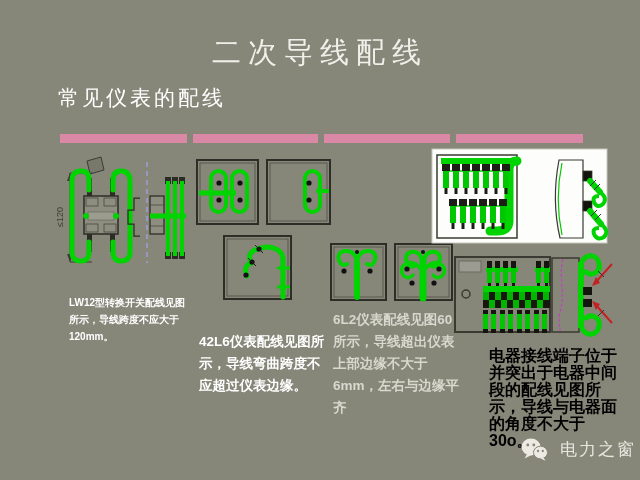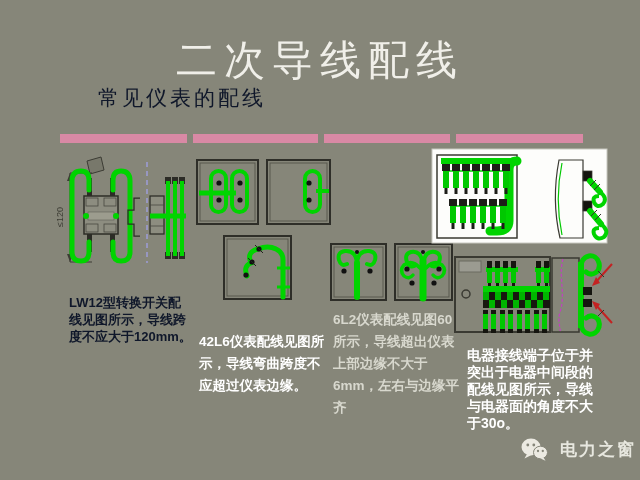--- a/index.html
+++ b/index.html
@@ -3,40 +3,40 @@
 <meta charset="utf-8">
 <style>
   html,body { margin:0; padding:0; }
   body {
     width:640px; height:480px; position:relative; overflow:hidden;
     background:#868679;
     font-family:"Liberation Sans", sans-serif;
   }
   .title {
     position:absolute; top:33px; left:0; width:640px; text-align:center;
-    color:#F0EFE9; font-size:41px; font-weight:400; letter-spacing:7px;
+    color:#F0EFE9; font-size:29px; font-weight:400; letter-spacing:7px;
   }
   .subtitle {
     position:absolute; top:84px; left:58px;
-    color:#0f172a; font-size:21px; font-weight:400; letter-spacing:3px;margin-left:40px;
+    color:#ffffff; font-size:21px; font-weight:400; letter-spacing:3px;
   }
   .bar { position:absolute; top:134px; height:9px; background:#D989A5; }
   #bar1 { left:60px;  width:127px; }
   #bar2 { left:193px; width:125px; }
   #bar3 { left:324px; width:126px; }
   #bar4 { left:456px; width:127px; }
   .caption { position:absolute; font-weight:bold; text-align:left; }
-  #cap1 { left:69px;  top:294px; width:124px; font-size:13px;   line-height:17px; color:#0f172a; }
+  #cap1 { left:69px;  top:294px; width:124px; font-size:10px;   line-height:17px; color:#ffffff; }
   #cap2 { left:199px; top:331px; width:130px; font-size:13.5px; line-height:22px; color:#ffffff; }
   #cap3 { left:333px; top:309px; width:126px; font-size:13.5px; line-height:22px; color:#D8D8CE; }
-  #cap4 { left:467px; top:347px; width:128px; font-size:14px; line-height:17px; color:#ffffff; }
+  #cap4 { left:489px; top:347px; width:128px; font-size:16px; line-height:17px; color:#000000; }
   #diagrams { position:absolute; left:0; top:0; }
   .watermark {
     position:absolute; left:521px; top:438px;
-    display:flex; align-items:flex-end; gap:12px;font-weight:bold;
+    display:flex; align-items:flex-end; gap:12px;
   }
   .watermark-text { color:#E7E7DF; font-size:17px; letter-spacing:2px; }
 </style>
 </head>
 <body>
 
 <div class="title">二次导线配线</div>
 <div class="subtitle">常见仪表的配线</div>
 
 <div class="bar" id="bar1"></div>

